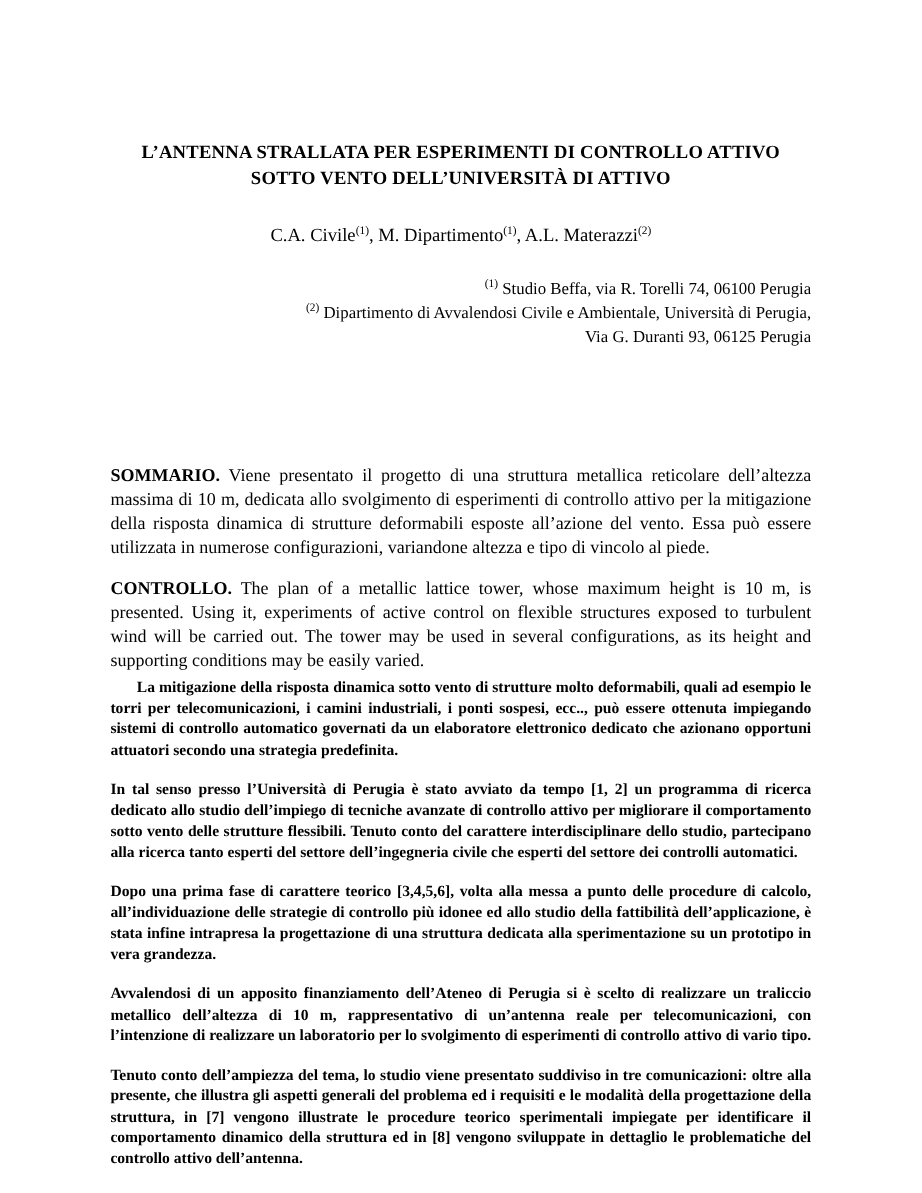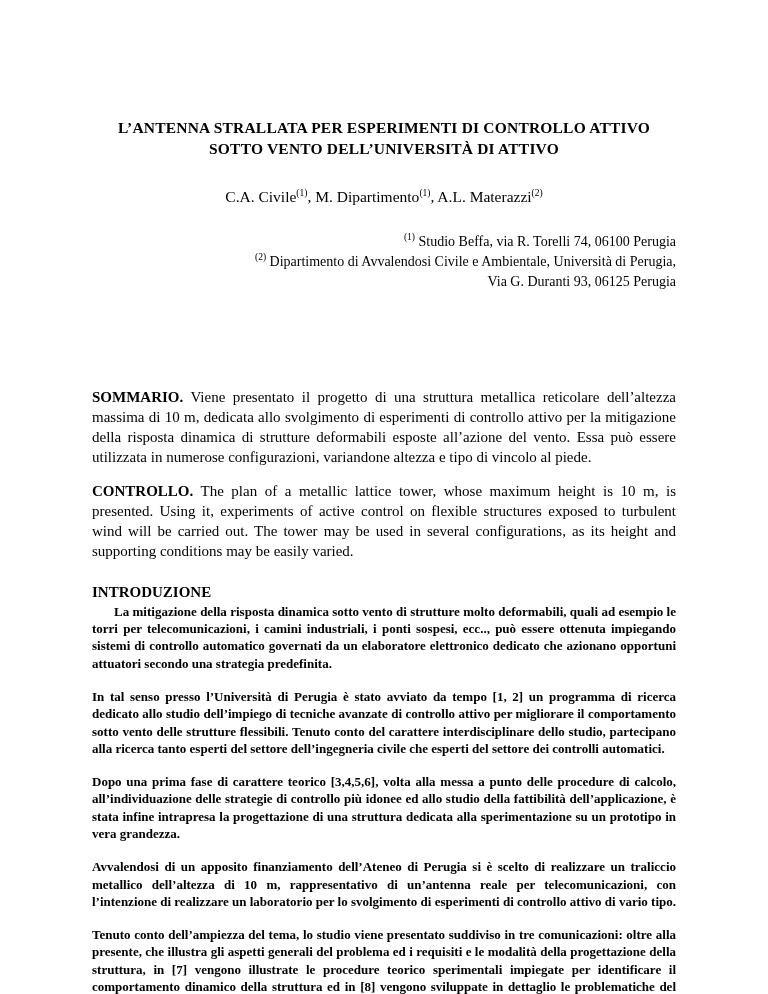--- a/index.html
+++ b/index.html
@@ -110,21 +110,20 @@
   <div class="spacer"></div>
 
   <div class="para first">
     <span class="lead">SOMMARIO.</span><span> Viene presentato il progetto di una struttura metallica reticolare dell’altezza massima di 10 m, dedicata allo svolgimento di esperimenti di controllo attivo per la mitigazione della risposta dinamica di strutture deformabili esposte all’azione del vento. Essa può essere utilizzata in numerose configurazioni, variandone altezza e tipo di vincolo al piede.</span>
   </div>
 
   <div class="para">
     <span class="lead">CONTROLLO.</span><span>  The plan of a metallic lattice tower, whose maximum height is 10 m, is presented. Using it, experiments of active control on flexible structures exposed to turbulent wind will be carried out. The tower may be used in several configurations, as its height and supporting conditions may be easily varied.</span>
   </div>
 
-  <div class="section-heading">INTRODUZIONE</div>
 
   <div class="body-block indent">La mitigazione della risposta dinamica sotto vento di strutture molto deformabili, quali ad esempio le torri per telecomunicazioni, i camini industriali, i ponti sospesi, ecc.., può essere ottenuta impiegando sistemi di controllo automatico governati da un elaboratore elettronico dedicato che azionano opportuni attuatori secondo una strategia predefinita.</div>
   <div class="body-block tight">In tal senso presso l’Università di Perugia è stato avviato da tempo [1, 2] un programma di ricerca dedicato allo studio dell’impiego di tecniche avanzate di controllo attivo per migliorare il comportamento sotto vento delle strutture flessibili. Tenuto conto del carattere interdisciplinare dello studio, partecipano alla ricerca tanto esperti del settore dell’ingegneria civile che esperti del settore dei controlli automatici.</div>
   <div class="body-block tight">Dopo una prima fase di carattere teorico [3,4,5,6], volta alla messa a punto delle procedure di calcolo, all’individuazione delle strategie di controllo più idonee ed allo studio della fattibilità dell’applicazione, è stata infine intrapresa la progettazione di una struttura dedicata alla sperimentazione su un prototipo in vera grandezza.</div>
   <div class="body-block tight">Avvalendosi di un apposito finanziamento dell’Ateneo di Perugia si è scelto di realizzare un traliccio metallico dell’altezza di 10 m, rappresentativo di un’antenna reale per telecomunicazioni, con l’intenzione di realizzare un laboratorio per lo svolgimento di esperimenti di controllo attivo di vario tipo.</div>
   <div class="body-block tight">Tenuto conto dell’ampiezza del tema, lo studio viene presentato suddiviso in tre comunicazioni: oltre alla presente, che illustra gli aspetti generali del problema ed i requisiti e le modalità della progettazione della struttura, in [7] vengono illustrate le procedure teorico sperimentali impiegate per identificare il comportamento dinamico della struttura ed in [8] vengono sviluppate in dettaglio le problematiche del controllo attivo dell’antenna.</div>
 
 </div>
 
 </body></html>

